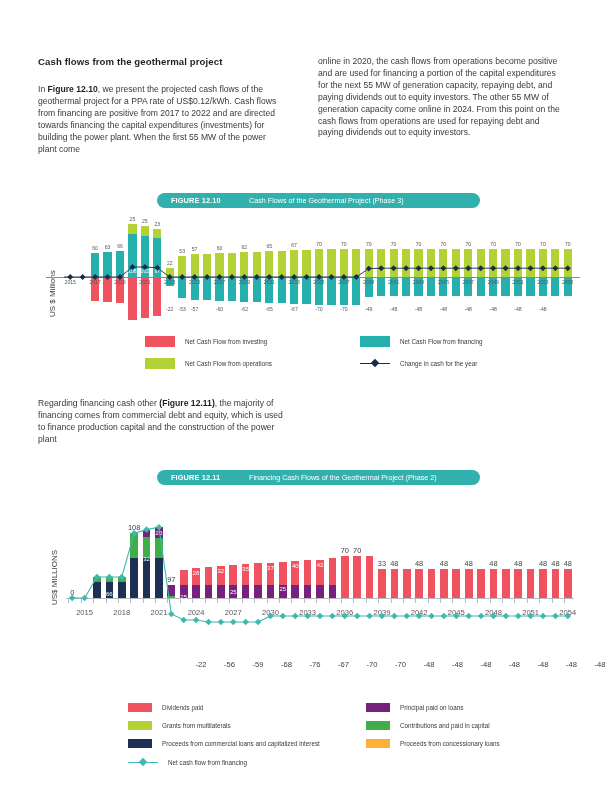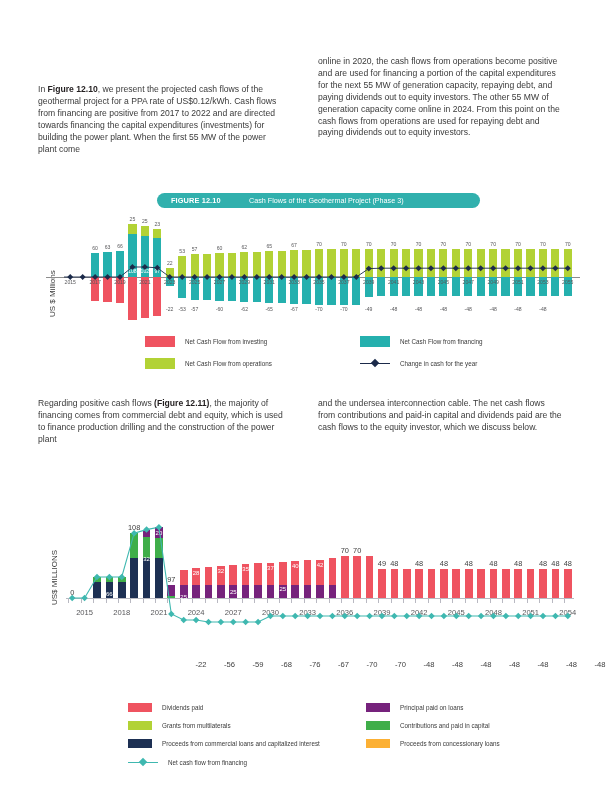--- a/index.html
+++ b/index.html
@@ -78,32 +78,32 @@
   .pagenum {
     position: absolute; left: 0; right: 0; top: 768px; text-align: center;
     font-family: "Liberation Serif", serif; font-size: 7.6px; color: #555;
   }
 </style>
 </head>
 <body>
 
 <div class="page">
 
+  <div class="heading">Cash flows from the geothermal project</div>
 
   <div class="col left c1l">
     <span>In </span><b>Figure 12.10</b><span>, we present the projected cash flows of the geothermal project for a PPA rate of US$0.12/kWh. Cash flows from financing are positive from 2017 to 2022 and are directed towards financing the capital expenditures (investments) for building the power plant. When the first 55 MW of the power plant come</span>
   </div>
 
   <div class="col right c1r">online in 2020, the cash flows from operations become positive and are used for financing a portion of the capital expenditures for the next 55 MW of generation capacity, repaying debt, and paying dividends out to equity investors. The other 55 MW of generation capacity come online in 2024. From this point on the cash flows from operations are used for repaying debt and paying dividends out to equity investors.</div>
 
   <div class="col left c2l">
-    <span>Regarding positive cash flows </span><b>(Figure 12.11)</b><span>, the majority of financing comes from commercial debt and equity, which is used to finance production drilling and the construction of the power plant</span>
+    <span>Regarding financing cash other </span><b>(Figure 12.11)</b><span>, the majority of financing comes from commercial debt and equity, which is used to finance production capital and the construction of the power plant</span>
   </div>
 
-  <div class="col right c2r">and the undersea interconnection cable. The net cash flows from contributions and paid-in capital and dividends paid are the cash flows to the equity investor, which we discuss below.</div>
 
   <div class="figbar" id="figbar10">
     <span class="tag">FIGURE 12.10</span>
     <span class="ttl">Cash Flows of the Geothermal Project (Phase 3)</span>
   </div>
 
   <div class="chart" id="chart1" style="left:38px; top:205px; width:536px; height:130px;">
     <div class="ylab" id="ylab1" style="left:10px; top:112px;">US $ Millions</div>
     <div class="plot" id="plot1" style="left:26px; top:0; width:510px; height:130px;">
         <div class="axisline" style="left: -18px; top: 72px; width: 534px;"></div>
@@ -313,20 +313,24 @@
       <div class="lgitem" style="left: 0px; top: 22px;">
         <div class="swatch" style="background: rgb(178, 210, 53);"></div>
         <div>Net Cash Flow from operations</div>
       </div>
       <div class="lgitem" style="left: 215px; top: 22px;">
         <div class="lgline dark"></div>
         <div>Change in cash for the year</div>
       </div>
     </div>
 
+  <div class="figbar" id="figbar11">
+    <span class="tag">FIGURE 12.11</span>
+    <span class="ttl">Financing Cash Flows of the Geothermal Project (Phase 2)</span>
+  </div>
 
   <div class="chart" id="chart2" style="left:38px; top:490px; width:536px; height:135px;">
     <div class="ylab" id="ylab2" style="left:12px; top:115px;">US$ MILLIONS</div>
     <div class="plot" id="plot2" style="left:28px; top:0; width:508px; height:135px;">
         <div class="axisline" style="left: 0px; top: 108px; width: 508px; height: 1px; background: rgb(185, 185, 194);"></div>
         <div style="position: absolute; left: 2.35415px; top: 109px; width: 0.8px; height: 4px; background: rgb(185, 185, 194);"></div>
         <div style="position: absolute; left: 14.7444px; top: 109px; width: 0.8px; height: 4px; background: rgb(185, 185, 194);"></div>
         <div class="bar" style="left: 27.1346px; top: 92.4px; width: 7.68195px; height: 15.6px; background: rgb(29, 48, 83);"></div>
         <div class="bar" style="left: 27.1346px; top: 87px; width: 7.68195px; height: 5.4px; background: rgb(63, 174, 73);"></div>
         <div style="position: absolute; left: 27.1346px; top: 109px; width: 0.8px; height: 4px; background: rgb(185, 185, 194);"></div>
@@ -437,21 +441,21 @@
         <div class="vlabel inside" style="left: 118.098px; top: 80px; width: 24px; font-size: 6px; color: rgb(255, 255, 255);">28</div>
         <div class="vlabel inside" style="left: 142.878px; top: 77.6px; width: 24px; font-size: 6px; color: rgb(255, 255, 255);">32</div>
         <div class="vlabel inside" style="left: 155.268px; top: 99px; width: 24px; font-size: 6px; color: rgb(255, 255, 255);">25</div>
         <div class="vlabel inside" style="left: 167.659px; top: 75.8px; width: 24px; font-size: 6px; color: rgb(255, 255, 255);">35</div>
         <div class="vlabel inside" style="left: 192.439px; top: 74.6px; width: 24px; font-size: 6px; color: rgb(255, 255, 255);">37</div>
         <div class="vlabel inside" style="left: 204.829px; top: 96px; width: 24px; font-size: 6px; color: rgb(255, 255, 255);">25</div>
         <div class="vlabel inside" style="left: 217.22px; top: 72.8px; width: 24px; font-size: 6px; color: rgb(255, 255, 255);">40</div>
         <div class="vlabel inside" style="left: 242px; top: 71.6px; width: 24px; font-size: 6px; color: rgb(255, 255, 255);">42</div>
         <div class="vlabel" style="left: 266.78px; top: 56px; width: 24px; font-size: 7.4px; color: rgb(64, 64, 64);">70</div>
         <div class="vlabel" style="left: 279.171px; top: 56px; width: 24px; font-size: 7.4px; color: rgb(64, 64, 64);">70</div>
-        <div class="vlabel" style="left: 303.951px; top: 68.6px; width: 24px; font-size: 7.4px; color: rgb(64, 64, 64);">49</div>
+        <div class="vlabel" style="left: 303.951px; top: 68.6px; width: 24px; font-size: 7.4px; color: rgb(64, 64, 64);">33</div>
         <div class="vlabel" style="left: 316.341px; top: 69.2px; width: 24px; font-size: 7.4px; color: rgb(64, 64, 64);">48</div>
         <div class="vlabel" style="left: 341.122px; top: 69.2px; width: 24px; font-size: 7.4px; color: rgb(64, 64, 64);">48</div>
         <div class="vlabel" style="left: 365.902px; top: 69.2px; width: 24px; font-size: 7.4px; color: rgb(64, 64, 64);">48</div>
         <div class="vlabel" style="left: 390.683px; top: 69.2px; width: 24px; font-size: 7.4px; color: rgb(64, 64, 64);">48</div>
         <div class="vlabel" style="left: 415.463px; top: 69.2px; width: 24px; font-size: 7.4px; color: rgb(64, 64, 64);">48</div>
         <div class="vlabel" style="left: 440.244px; top: 69.2px; width: 24px; font-size: 7.4px; color: rgb(64, 64, 64);">48</div>
         <div class="vlabel" style="left: 465.024px; top: 69.2px; width: 24px; font-size: 7.4px; color: rgb(64, 64, 64);">48</div>
         <div class="vlabel" style="left: 477.415px; top: 69.2px; width: 24px; font-size: 7.4px; color: rgb(64, 64, 64);">48</div>
         <div class="vlabel" style="left: 489.805px; top: 69.2px; width: 24px; font-size: 7.4px; color: rgb(64, 64, 64);">48</div>
         <div class="xlabel" style="left: 4.58537px; top: 118px; width: 28px; font-size: 7.6px;">2015</div>

